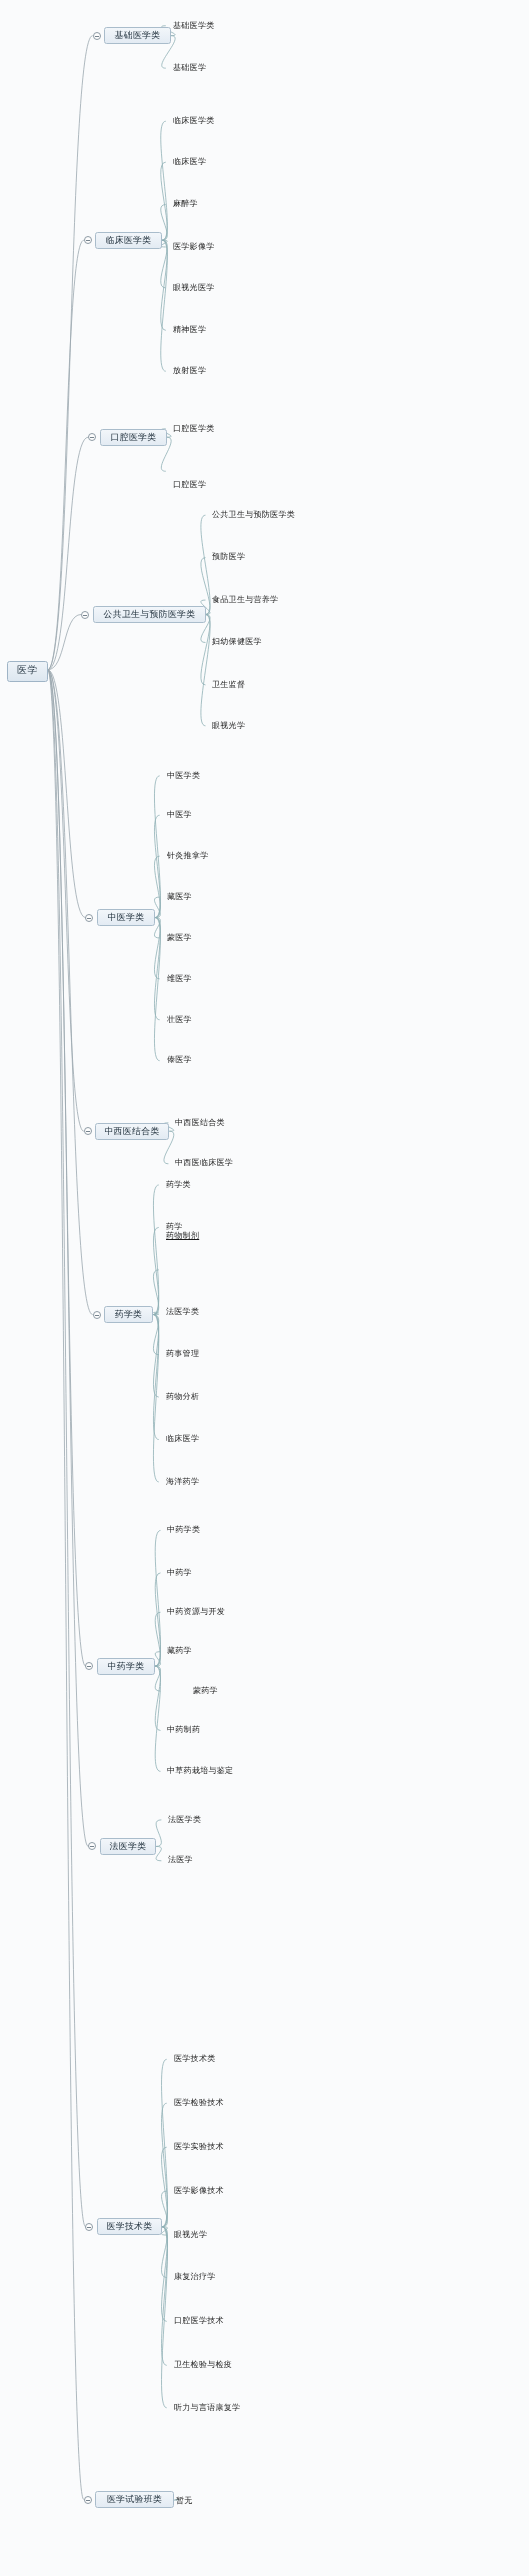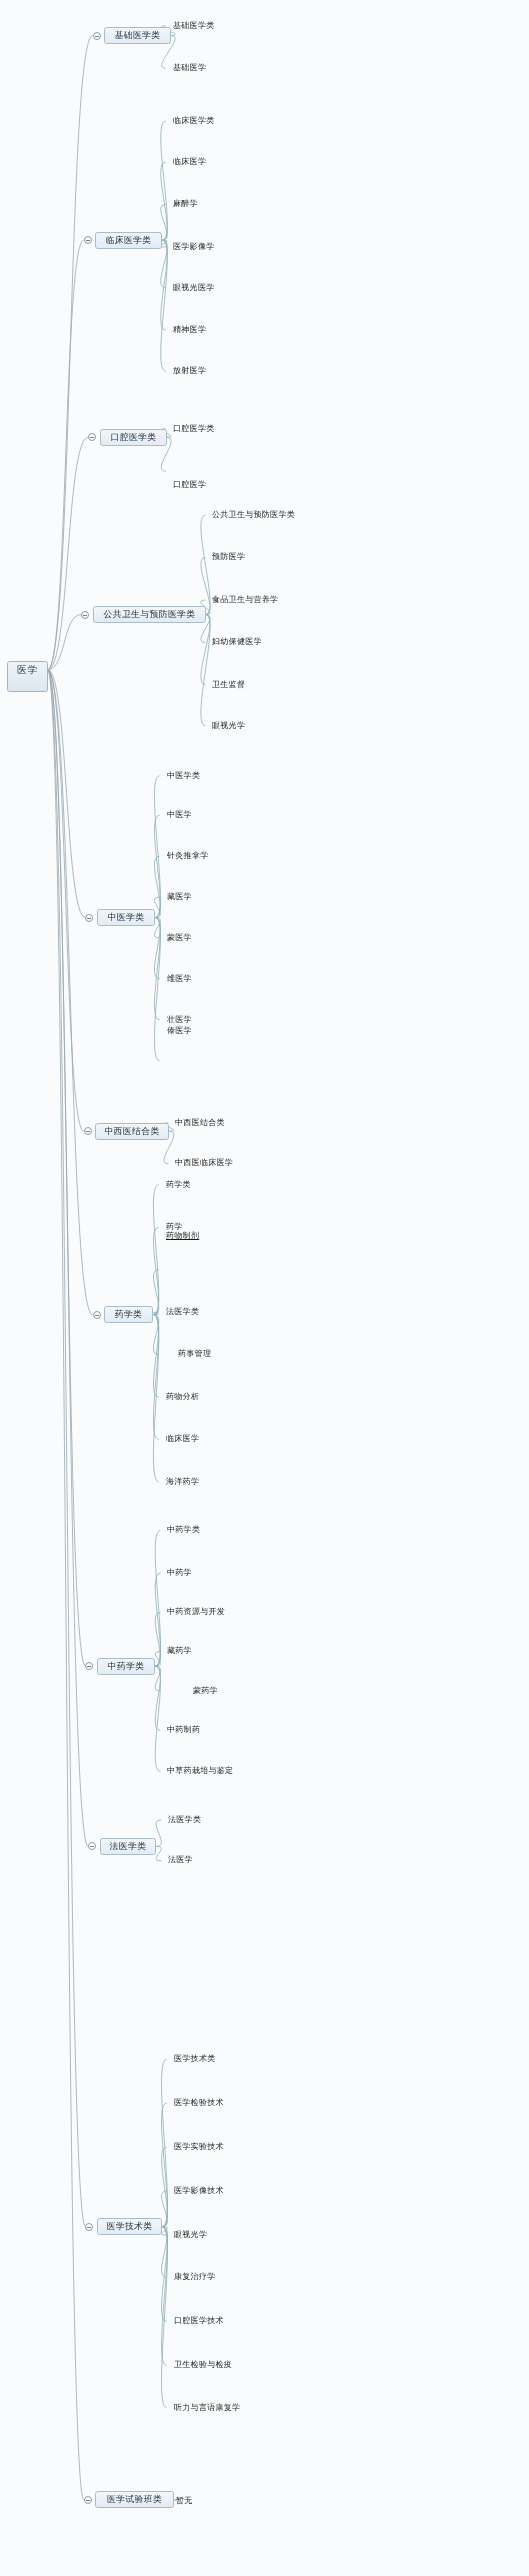--- a/index.html
+++ b/index.html
@@ -21,21 +21,21 @@
   .root-node{
     position:absolute;
     box-sizing:border-box;
     background:linear-gradient(180deg,#eef3f8 0%,#dde7f0 100%);
     border:0.9px solid #9fb4c6;
     border-radius:2.6px;
     color:#2b3b47;
     font-size:9.7px;
     text-align:center;
     line-height:16px;
-    height:31px;
+    height:21px;
     letter-spacing:0.9px;
   }
   .branch-node{
     position:absolute;
     box-sizing:border-box;
     background:linear-gradient(180deg,#f2f6fa 0%,#e3ebf3 100%);
     border:0.9px solid #a9bccb;
     border-radius:2.6px;
     color:#20303c;
     font-size:8.8px;
@@ -171,32 +171,32 @@
       <div class="leaf-node" style="left: 212px; top: 721px;">眼视光学</div>
       <div class="branch-node" style="left: 97px; top: 909px; width: 58px;">中医学类</div>
       <div class="collapse-icon" style="left: 85px; top: 914px;"></div>
       <div class="leaf-node" style="left: 167px; top: 771px;">中医学类</div>
       <div class="leaf-node" style="left: 167px; top: 810px;">中医学</div>
       <div class="leaf-node" style="left: 167px; top: 851px;">针灸推拿学</div>
       <div class="leaf-node" style="left: 167px; top: 892px;">藏医学</div>
       <div class="leaf-node" style="left: 167px; top: 933px;">蒙医学</div>
       <div class="leaf-node" style="left: 167px; top: 974px;">维医学</div>
       <div class="leaf-node" style="left: 167px; top: 1015px;">壮医学</div>
-      <div class="leaf-node" style="left: 167px; top: 1026px;">傣医学</div>
+      <div class="leaf-node" style="left: 167px; top: 1055px;">傣医学</div>
       <div class="branch-node" style="left: 95px; top: 1123px; width: 74px;">中西医结合类</div>
       <div class="collapse-icon" style="left: 84px; top: 1127px;"></div>
       <div class="leaf-node" style="left: 175px; top: 1118px;">中西医结合类</div>
       <div class="leaf-node" style="left: 175px; top: 1158px;">中西医临床医学</div>
       <div class="branch-node" style="left: 104px; top: 1306px; width: 49px;">药学类</div>
       <div class="collapse-icon" style="left: 93px; top: 1311px;"></div>
       <div class="leaf-node" style="left: 166px; top: 1180px;">药学类</div>
       <div class="leaf-node" style="left: 166px; top: 1222px;">药学</div>
       <div class="leaf-node" style="left: 166px; top: 1231px; text-decoration: underline;">药物制剂</div>
       <div class="leaf-node" style="left: 166px; top: 1307px;">法医学类</div>
-      <div class="leaf-node" style="left: 178px; top: 1349px;">药事管理</div>
+      <div class="leaf-node" style="left: 166px; top: 1349px;">药事管理</div>
       <div class="leaf-node" style="left: 166px; top: 1392px;">药物分析</div>
       <div class="leaf-node" style="left: 166px; top: 1434px;">临床医学</div>
       <div class="leaf-node" style="left: 166px; top: 1477px;">海洋药学</div>
       <div class="branch-node" style="left: 97px; top: 1658px; width: 58px;">中药学类</div>
       <div class="collapse-icon" style="left: 85px; top: 1662px;"></div>
       <div class="leaf-node" style="left: 167px; top: 1525px;">中药学类</div>
       <div class="leaf-node" style="left: 167px; top: 1568px;">中药学</div>
       <div class="leaf-node" style="left: 167px; top: 1607px;">中药资源与开发</div>
       <div class="leaf-node" style="left: 167px; top: 1646px;">藏药学</div>
       <div class="leaf-node" style="left: 167px; top: 1686px; padding-left: 26px;">蒙药学</div>

